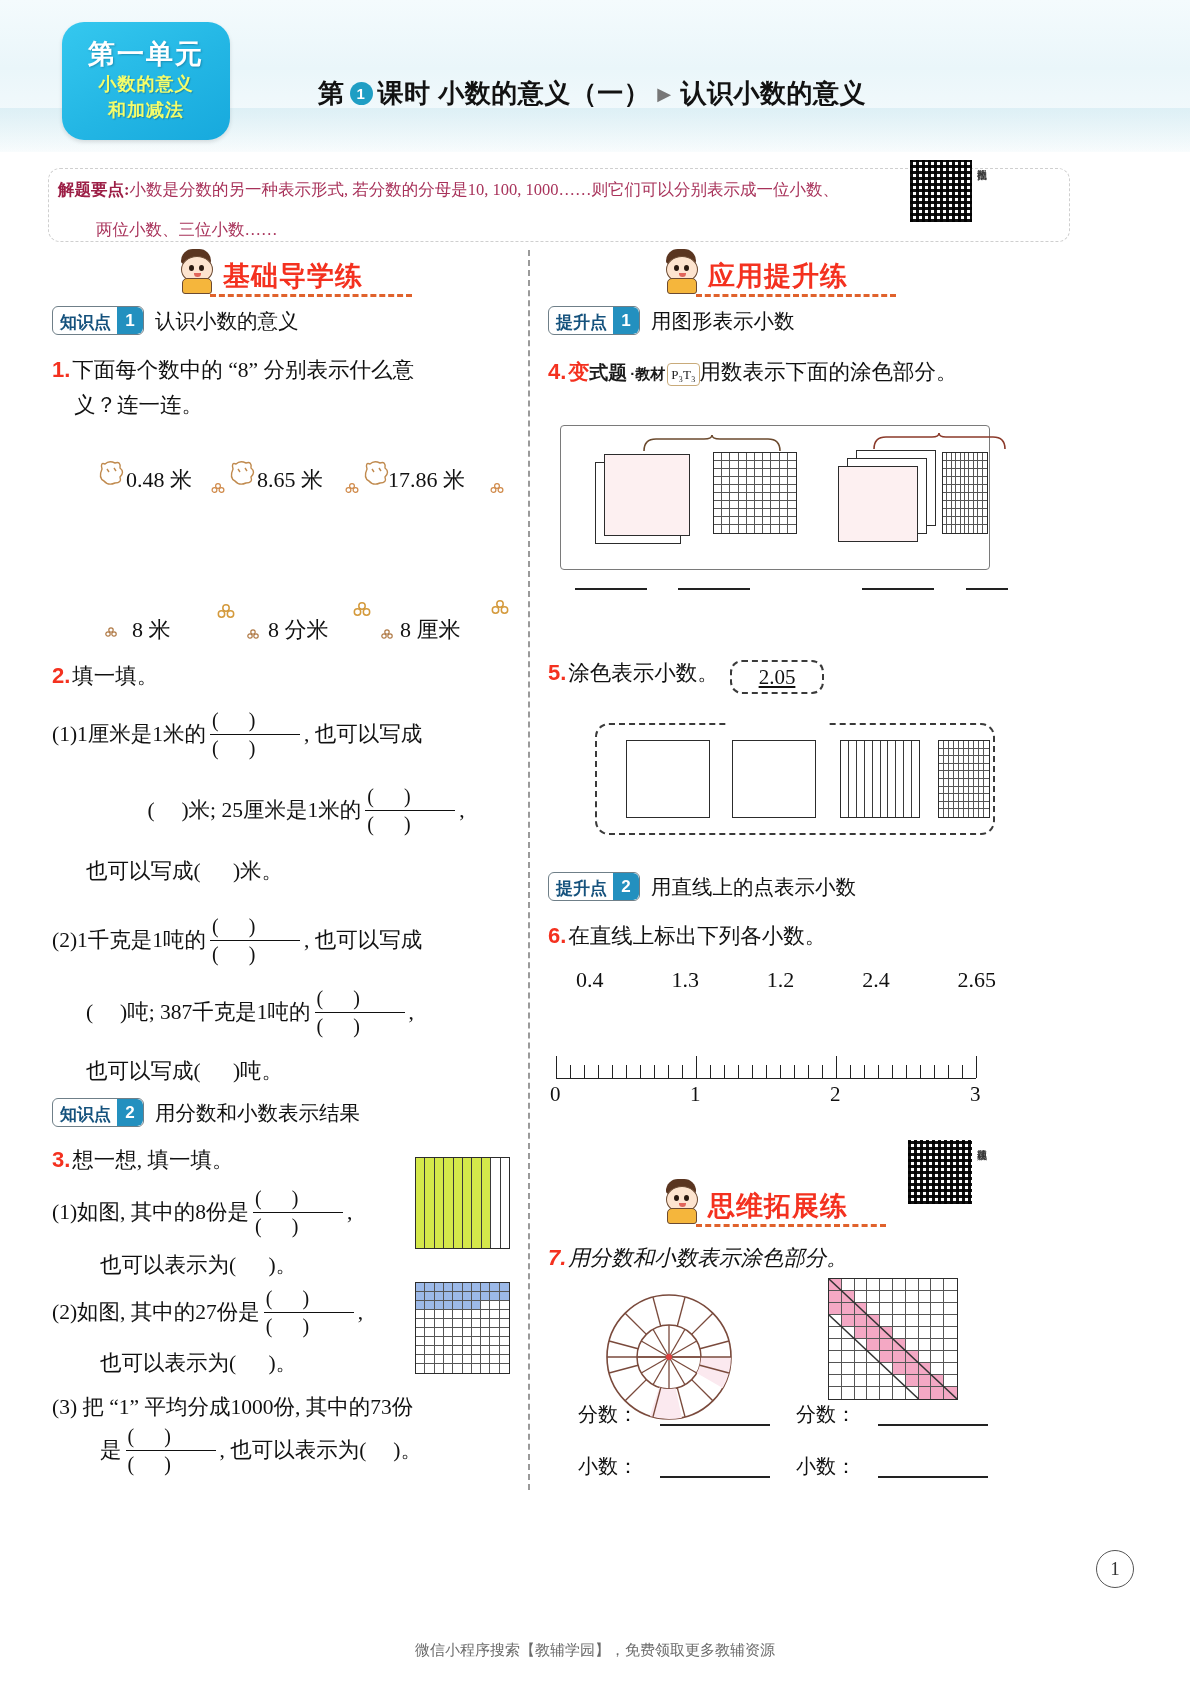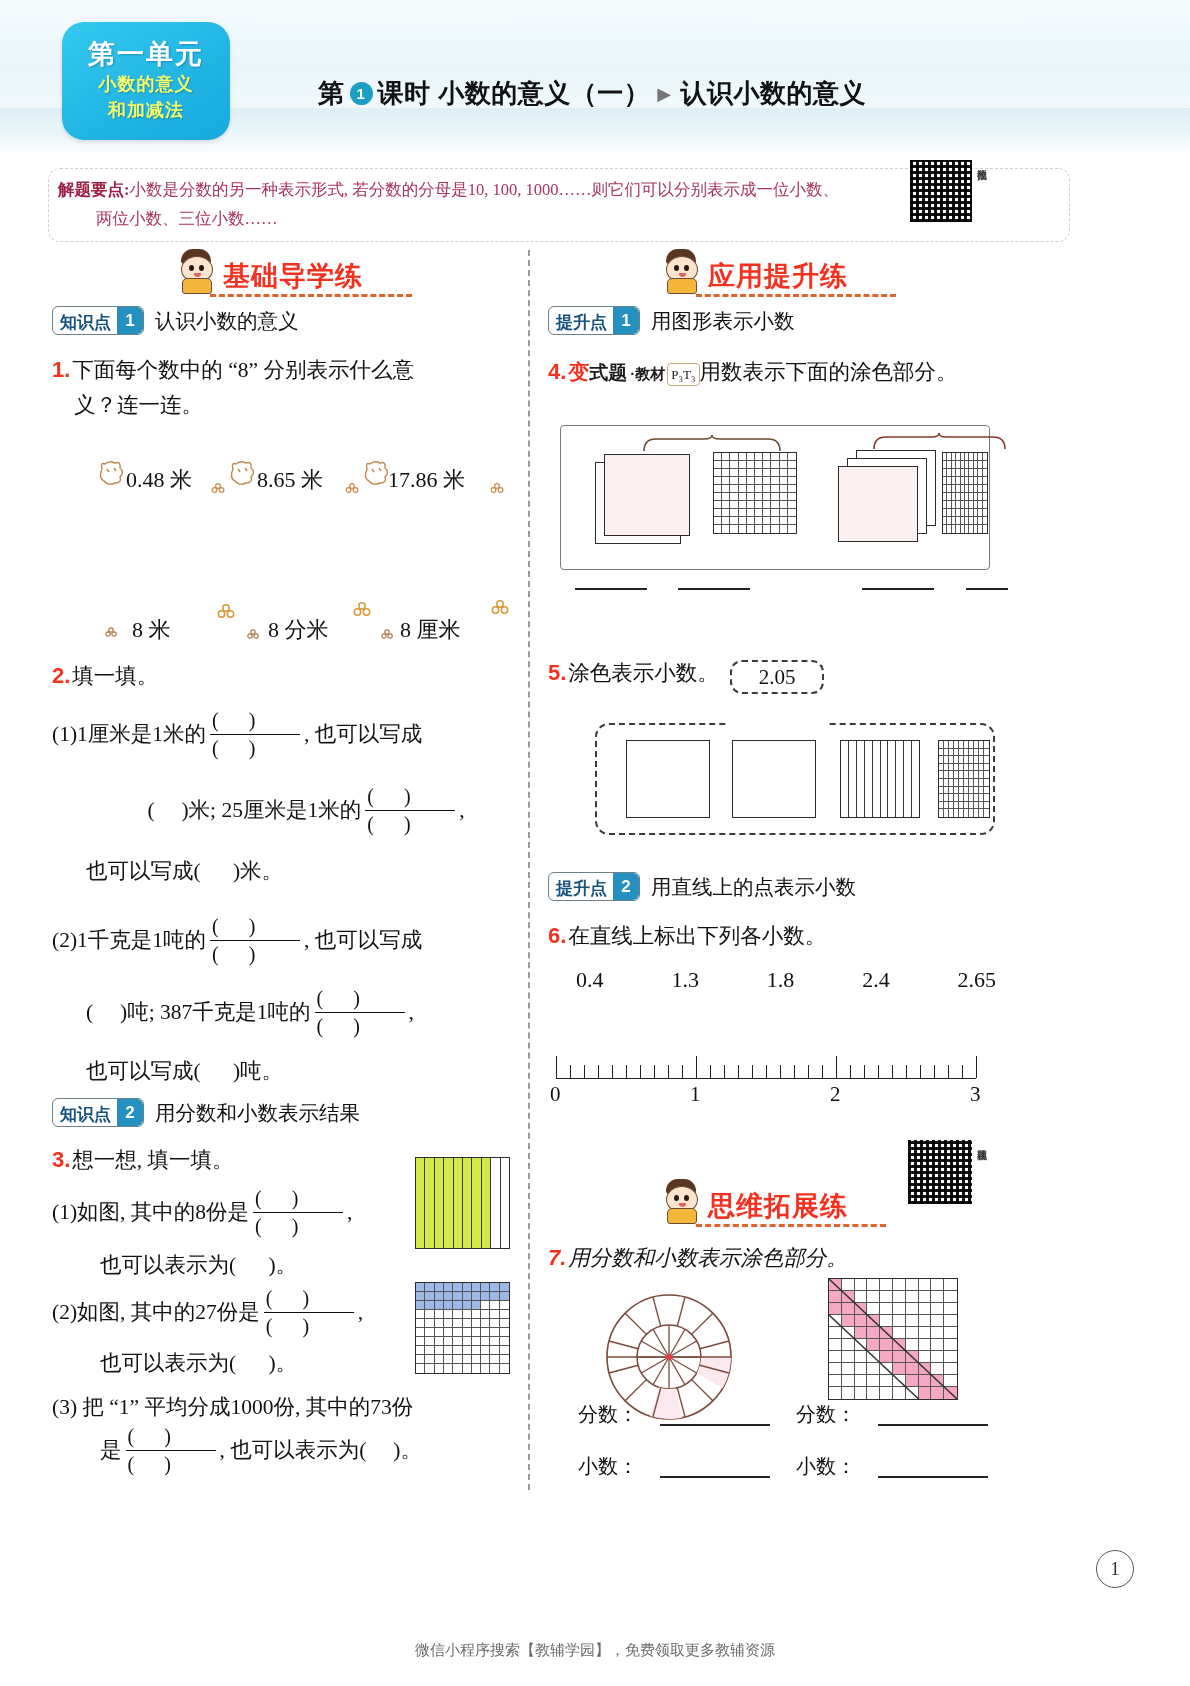--- a/index.html
+++ b/index.html
@@ -257,21 +257,21 @@
     <span>第</span>
     <span class="circ-num">1</span>
     <span>课时 小数的意义（一）</span>
     <span class="tri-sep">▶</span>
     <span>认识小数的意义</span>
   </div>
 
   <div class="keypoint-box"></div>
   <div class="keypoint-text">
     <b>解题要点:</b><span>小数是分数的另一种表示形式, 若分数的分母是10, 100, 1000……则它们可以分别表示成一位小数、</span>
-    <div style="padding-left:38px;">两位小数、三位小数……</div>
+    <div style="padding-left:38px;margin-top:11px;">两位小数、三位小数……</div>
   </div>
   <div class="qr top"></div>
   <div class="qr-label top">拍照批改</div>
 
   <div class="col-divider"></div>
 
   <div class="sec" style="left:175px;top:248px;">
     <div class="kid">
       <div class="hair"></div>
         <div class="face"></div>
@@ -868,21 +868,21 @@
   <div class="ansline" style="left:575px;top:588px;width:72px;"></div>
   <div class="ansline" style="left:678px;top:588px;width:72px;"></div>
   <div class="ansline" style="left:862px;top:588px;width:72px;"></div>
   <div class="ansline" style="left:966px;top:588px;width:42px;"></div>
 
   <div class="qline" style="left:548px;top:655px;">
     <span class="qnum">5.</span><span>涂色表示小数。</span>
   </div>
 
   <div class="dash-box" style="left:595px;top:723px;width:400px;height:112px;"></div>
-  <div class="tag205" style="left:730px;top:660px;width:94px;height:34px;">
+  <div class="tag205" style="left:730px;top:660px;width:94px;height:34px;text-decoration:underline;">
     <span>2.05</span>
   </div>
 
   <div style="position:absolute;left:728px;top:718px;width:98px;height:10px;background:#fff;"></div>
 
   <div class="gridbox" style="left:626px;top:740px;width:84px;height:78px;"></div>
   <div class="gridbox" style="left:732px;top:740px;width:84px;height:78px;"></div>
   <div class="strip10" id="q5-strip" style="left:840px;top:740px;width:80px;height:78px;">
       <i></i>
       <i></i>
@@ -1006,21 +1006,21 @@
     <span class="kp-text">用直线上的点表示小数</span>
   </div>
 
   <div class="qline" style="left:548px;top:918px;">
     <span class="qnum">6.</span><span>在直线上标出下列各小数。</span>
   </div>
 
   <div class="qline" style="left:576px;top:962px;width:420px;display:flex;justify-content:space-between;font-size:22px;">
     <span>0.4</span>
     <span>1.3</span>
-    <span>1.8</span>
+    <span>1.2</span>
     <span>2.4</span>
     <span>2.65</span>
   </div>
 
   <div class="numline-wrap" id="number-line" style="left:556px;top:1038px;width:420px;height:80px;">
       <div class="nl-axis" style="width: 420px;"></div>
       <div class="nl-tick" style="left: 0px; top: 18px; height: 22px;"></div>
       <div class="nl-tick" style="left: 14px; top: 27px; height: 13px;"></div>
       <div class="nl-tick" style="left: 28px; top: 27px; height: 13px;"></div>
       <div class="nl-tick" style="left: 42px; top: 27px; height: 13px;"></div>

